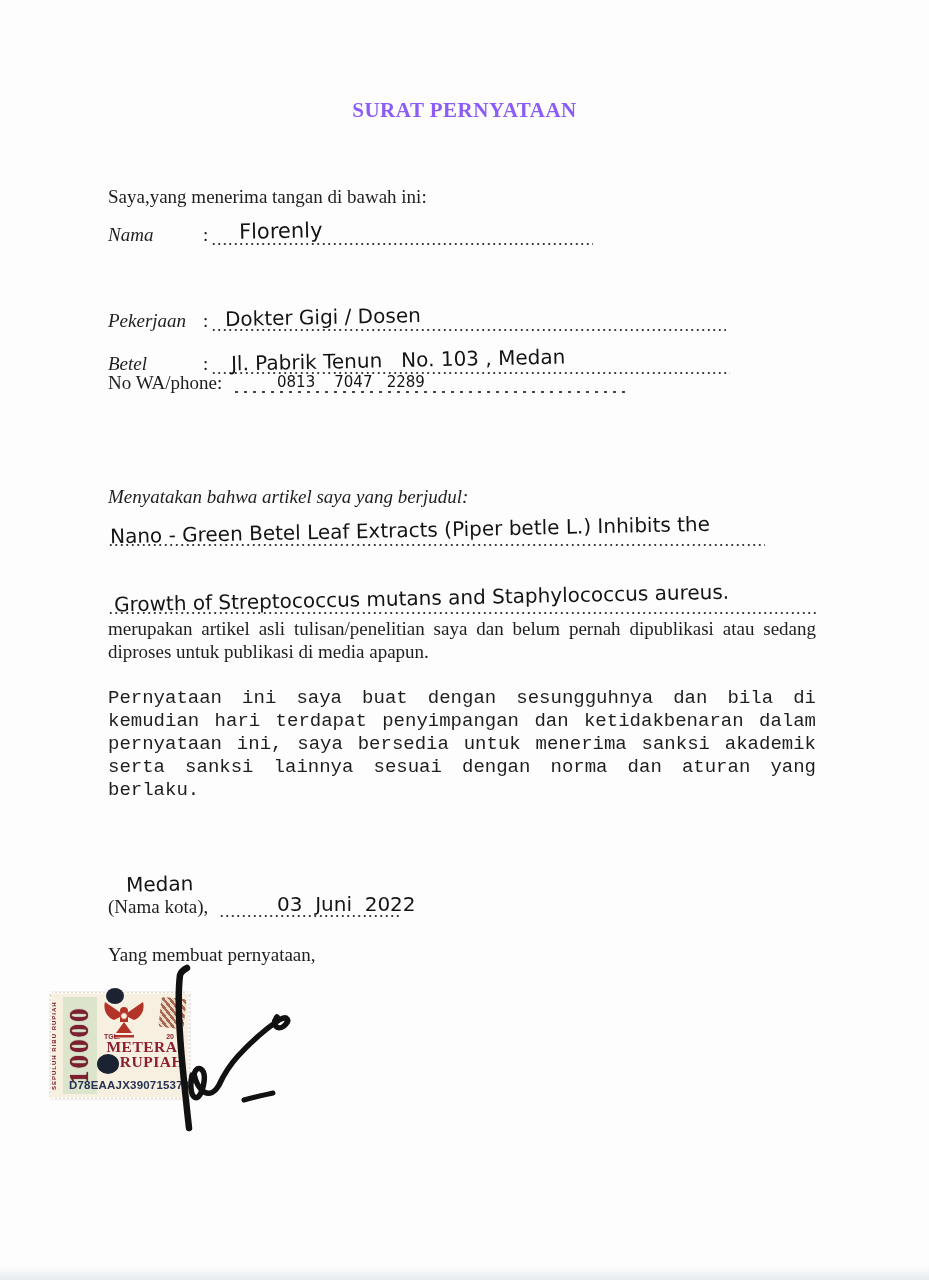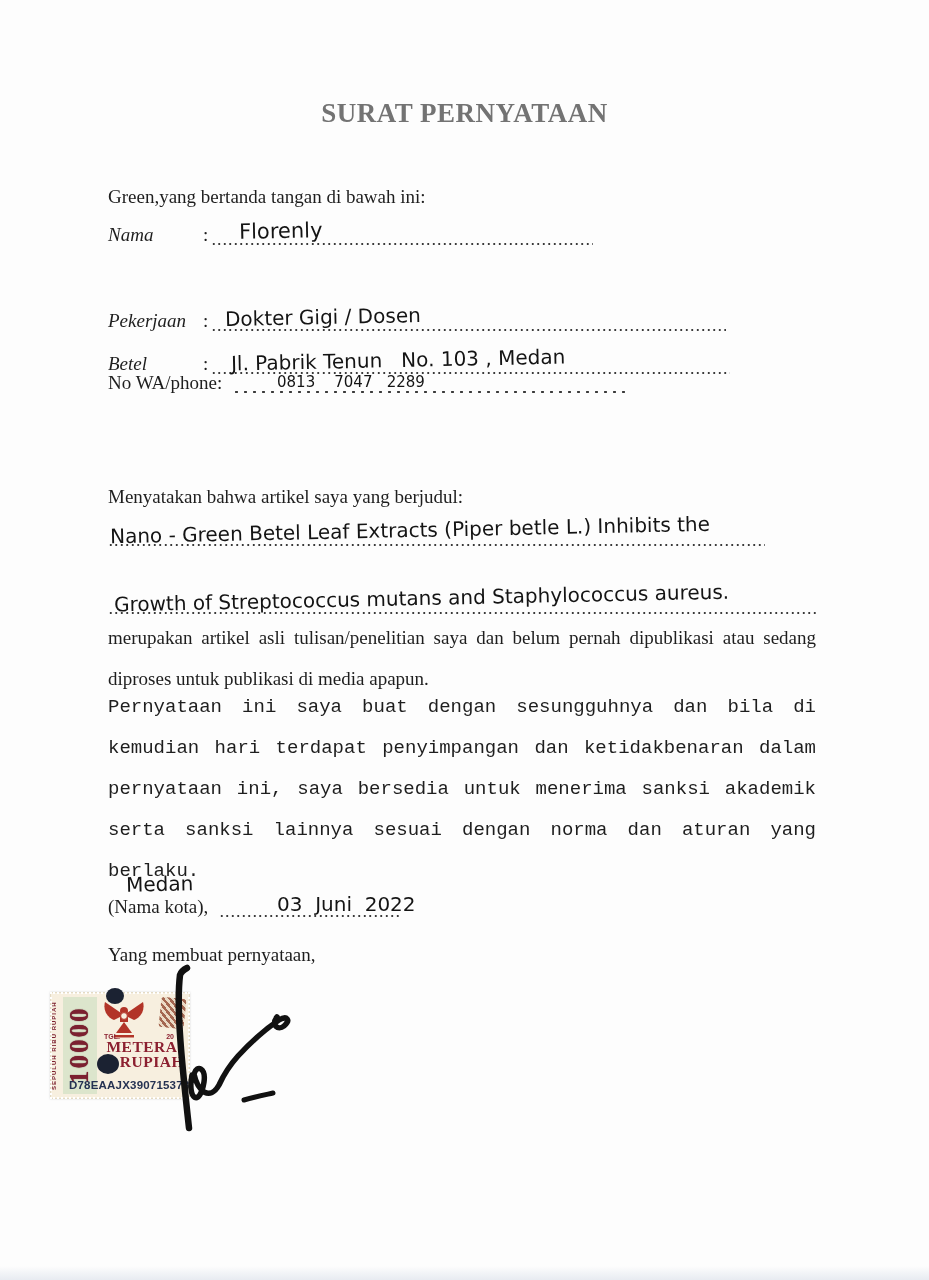--- a/index.html
+++ b/index.html
@@ -1,40 +1,40 @@
 <!DOCTYPE html>
 <html><head>
 <meta charset="utf-8">
 <style>
   html,body{margin:0;padding:0;background:#ffffff;}
   .page{position:relative;width:929px;height:1280px;background:#fdfdfd;overflow:hidden;
         font-family:"Liberation Serif", serif;color:#1e1e1e;}
   .abs{position:absolute;}
 
-  .doc-title{top:98px;left:0;width:100%;text-align:center;font-size:27px;font-weight:bold;
-             letter-spacing:.5px;color:#737373;}
+  .doc-title{top:98px;left:0;width:100%;text-align:center;font-size:21px;font-weight:bold;
+             letter-spacing:.5px;color:#8b5cf6;}
   .intro{top:186px;left:108px;font-size:19px;}
 
   
   .row{left:108px;height:26px;white-space:nowrap;font-size:19px;}
   .flabel{display:inline-block;width:95px;font-style:italic;}
   .flabel-wide{display:inline-block;width:124px;}
   .colon{display:inline-block;width:8px;}
   .dots{display:inline-block;position:relative;height:22px;vertical-align:bottom;
         background-image:radial-gradient(circle,#3a3a3a 1.1px,transparent 1.3px);
         background-size:5.5px 4px;background-repeat:repeat-x;background-position:0 100%;}
   .dots-sparse{background-size:9px 4px;}
 
   
   .hw{font-family:"DejaVu Sans", sans-serif;color:#141414;font-size:20px;white-space:pre;}
   .hw-in{position:absolute;bottom:3px;}
   .tilt{transform:rotate(-1.2deg);}
 
-  .lead{top:486px;left:108px;font-size:19px;}
-  .para{left:108px;width:708px;font-size:19px;line-height:41px;text-align:justify;}
+  .lead{top:486px;left:108px;font-size:19px;font-style:italic;}
+  .para{left:108px;width:708px;font-size:19px;line-height:23px;text-align:justify;}
   .para2{word-spacing:2px;font-family:Liberation Mono, monospace;}
 
   .city-label{top:896px;left:108px;font-size:19px;white-space:nowrap;}
 
   
   .stamp{left:50px;top:992px;width:138px;height:105px;background:#f7efdf;
          border:1px solid #e3dac4;outline:2px dotted #ffffff;outline-offset:-2px;
          box-shadow:0 0 2px rgba(0,0,0,.15);}
   .stamp .sidetext{position:absolute;left:0;top:4px;height:97px;width:11px;
          font-family:"Liberation Sans",sans-serif;font-size:6px;font-weight:bold;color:#7c2030;
@@ -60,21 +60,21 @@
   .bottom-band{left:0;bottom:0;width:100%;height:14px;
          background:linear-gradient(#fdfdfd,#e7ebf1);}
 </style>
 </head>
 <body>
 
 <div class="page">
 
   <div class="abs doc-title">SURAT PERNYATAAN</div>
 
-  <div class="abs intro">Green,yang bertanda tangan di bawah ini:</div>
+  <div class="abs intro">Saya,yang menerima tangan di bawah ini:</div>
 
   
   <div class="abs row" style="top:224px">
     <span class="flabel">Nama</span><span class="colon">:</span><span class="dots" style="width:382px"><span class="hw hw-in tilt" style="left:28px;font-size:21px">Florenly</span></span>
   </div>
 
   
 
   
   <div class="abs row" style="top:310px">

